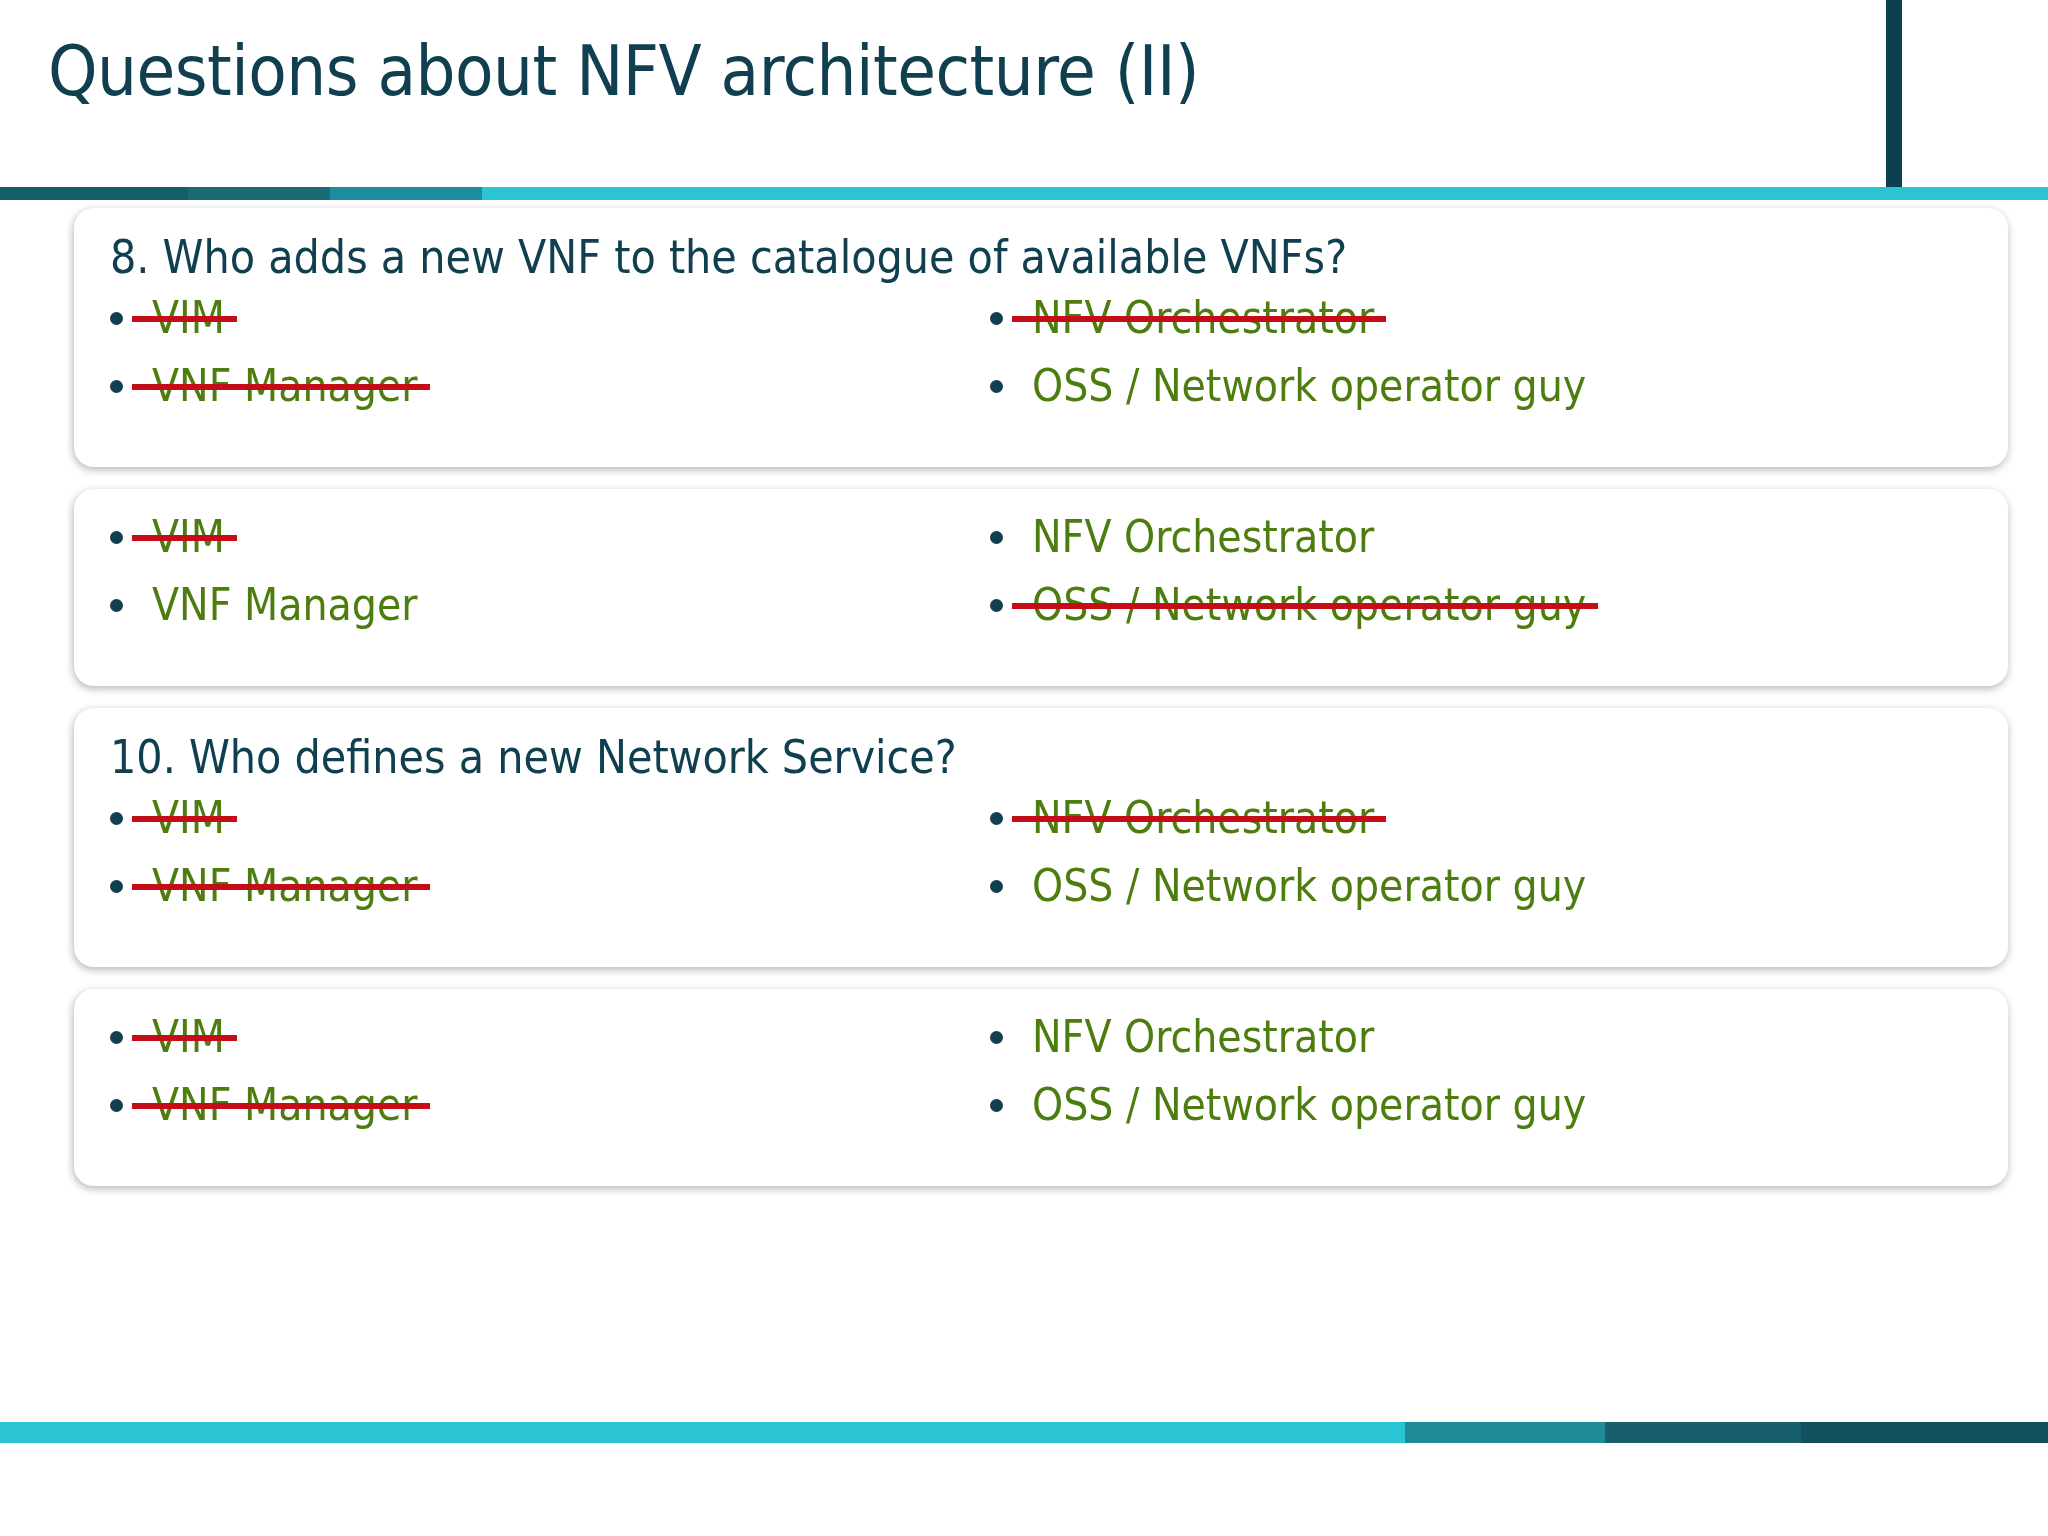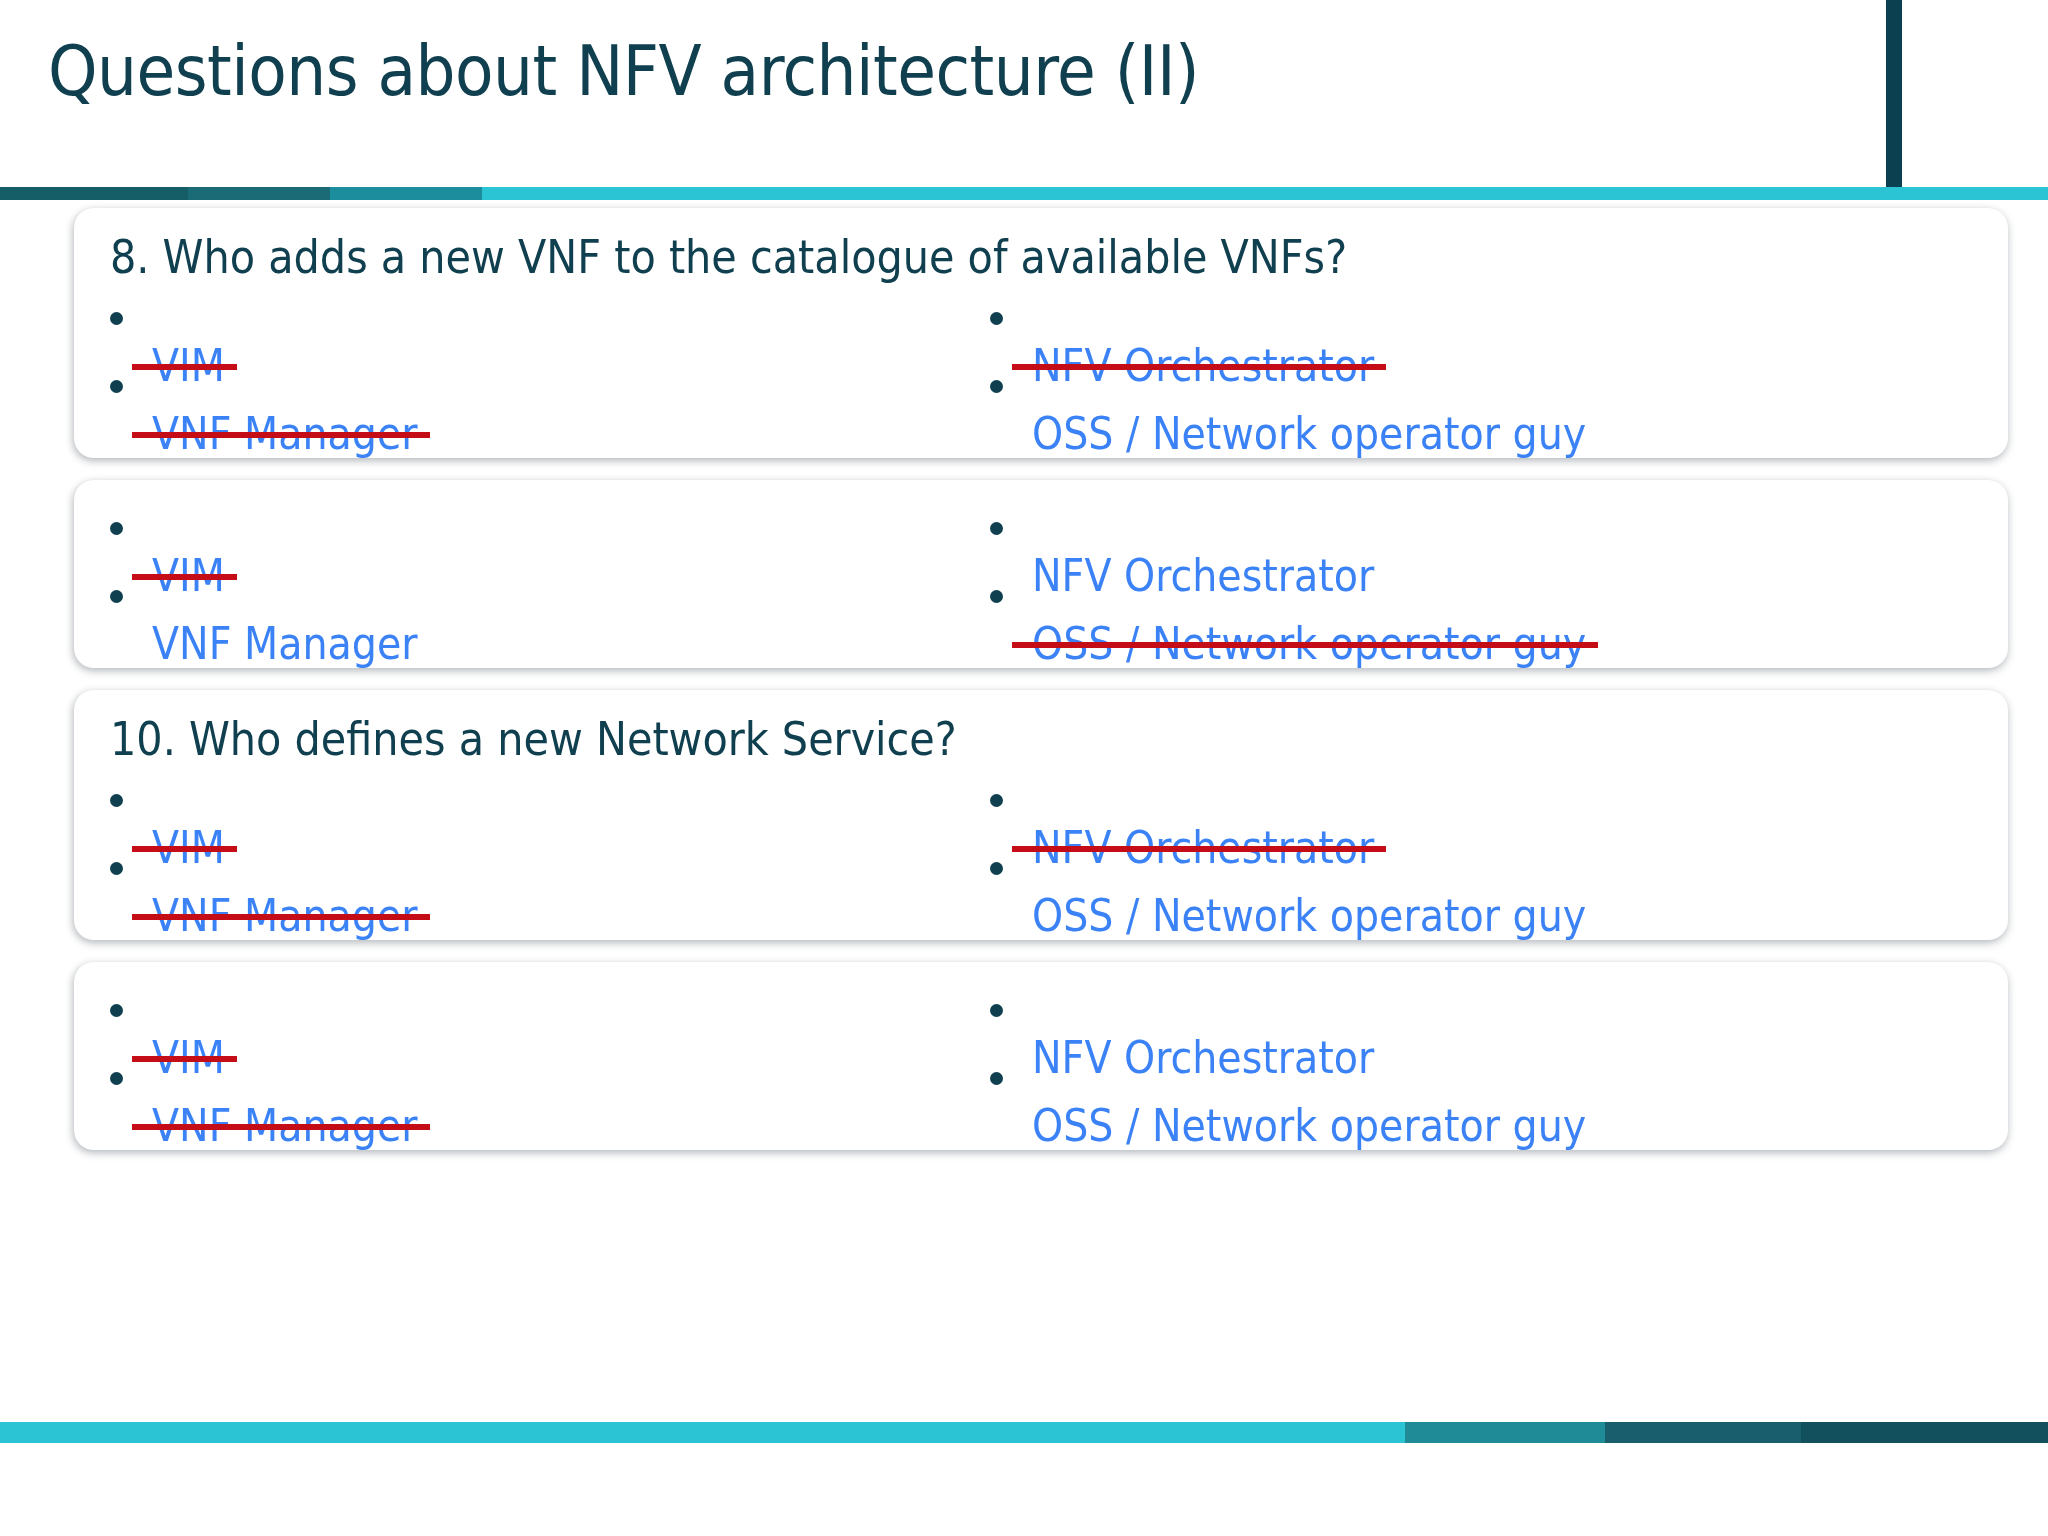--- a/index.html
+++ b/index.html
@@ -63,21 +63,21 @@
     top: 208px;
     width: 2048px;
   }
   .card {
     position: relative;
     margin: 0 40px 22px 74px;
     background: #ffffff;
     border-radius: 20px;
     box-shadow: 0 3px 9px rgba(90,100,110,0.30),
                 -2px 2px 7px rgba(90,100,110,0.20);
-    padding: 18px 0 32px 0;
+    padding: 18px 0 41px 0;
     box-sizing: border-box;
   }
   .card-q {
     font-size: 46px;
     line-height: 62px;
     color: #10404f;
     padding-left: 36px;
     white-space: nowrap;
     font-stretch: condensed;
   }
@@ -111,25 +111,24 @@
     width: 13px;
     height: 13px;
     border-radius: 50%;
     background: #10404f;
   }
   .opt-text {
     position: relative;
     display: inline-block;
     font-size: 44px;
     line-height: 56px;
-    color: #3b82f6;
+    color: #4d7c0f;
     white-space: nowrap;
     font-stretch: condensed;
     padding-left: 8px;
-    margin-top: 48px;
   }
   .opt-text.struck::after {
     content: "";
     position: absolute;
     left: -12px;
     right: -12px;
     top: 26px;
     height: 6px;
     background: #c40d17;
   }

